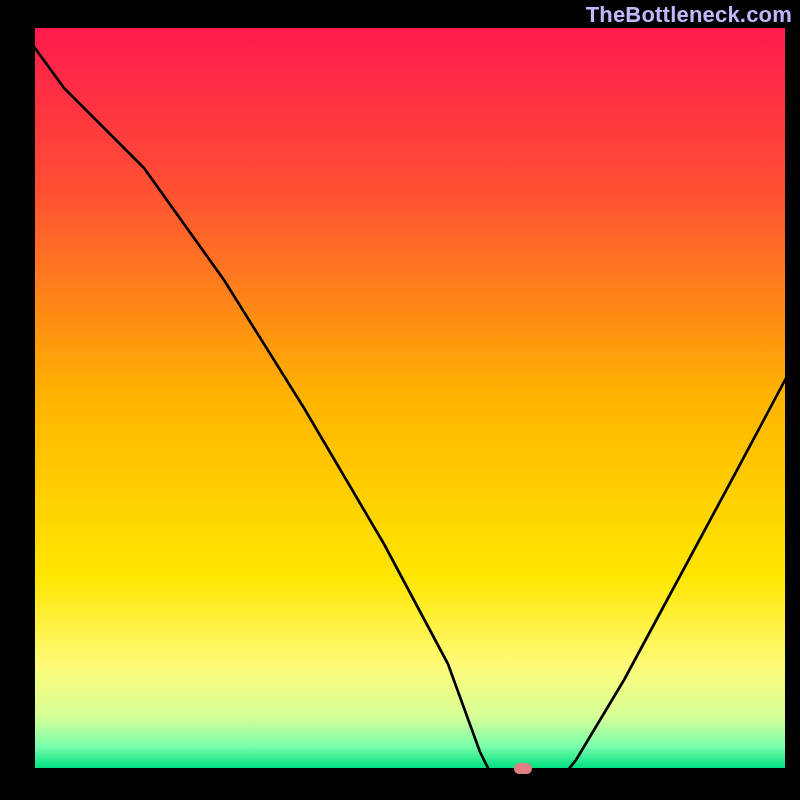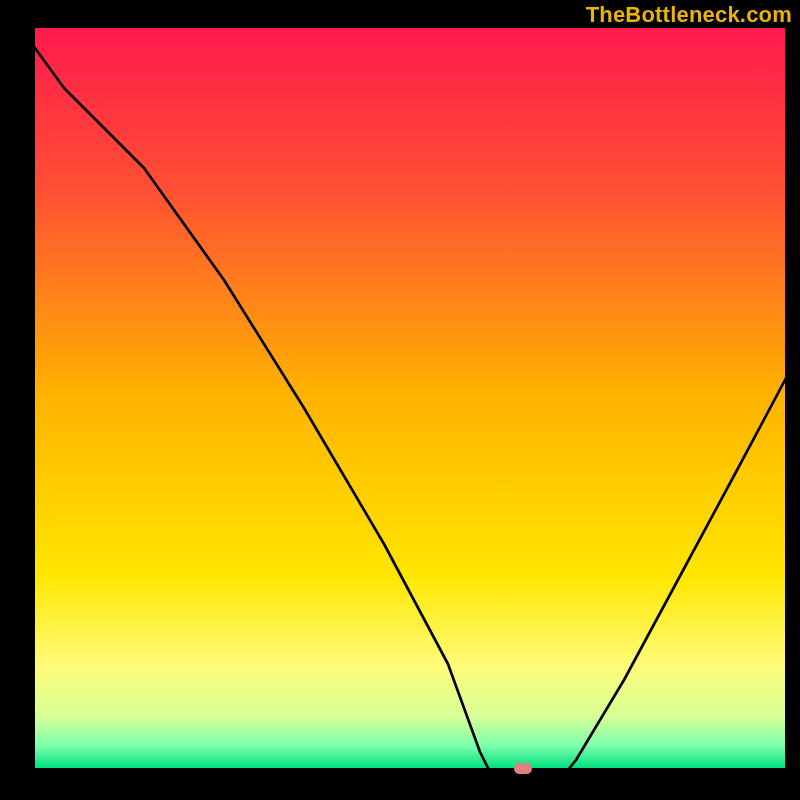--- a/index.html
+++ b/index.html
@@ -18,21 +18,21 @@
     height: 800px;
     background: #000;
   }
   .watermark {
     position: absolute;
     top: 2px;
     right: 8px;
     font-family: Arial, Helvetica, sans-serif;
     font-size: 22px;
     font-weight: bold;
-    color: #eab308;
+    color: #c4b5fd;
     letter-spacing: 0.2px;
   }
   .plot {
     position: absolute;
     left: 35px;
     top: 28px;
     width: 750px;
     height: 740px;
   }
   .curve {

